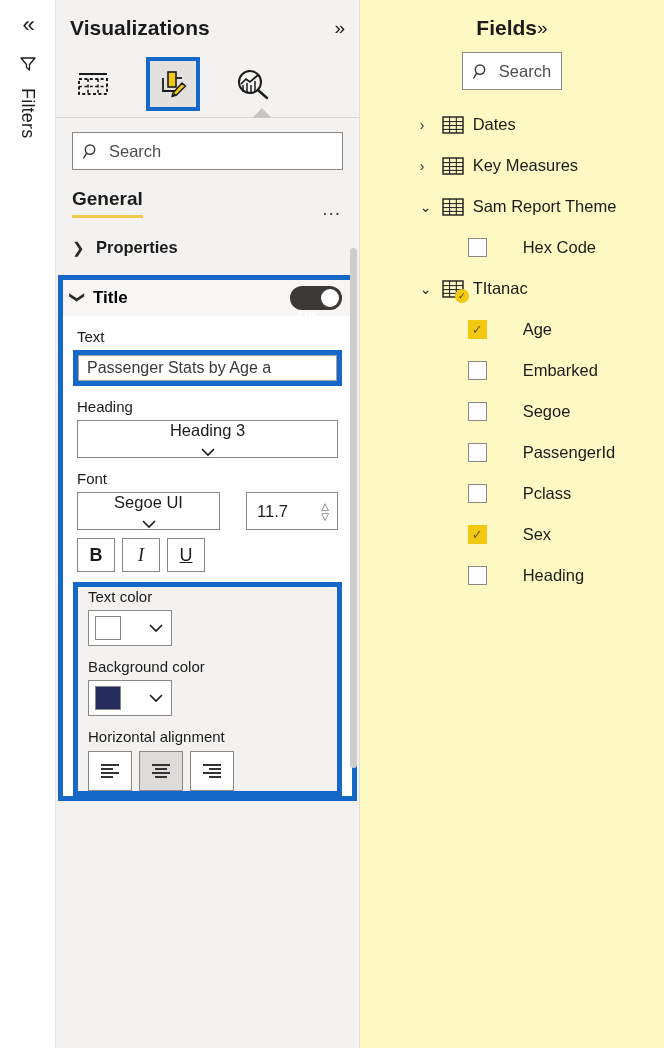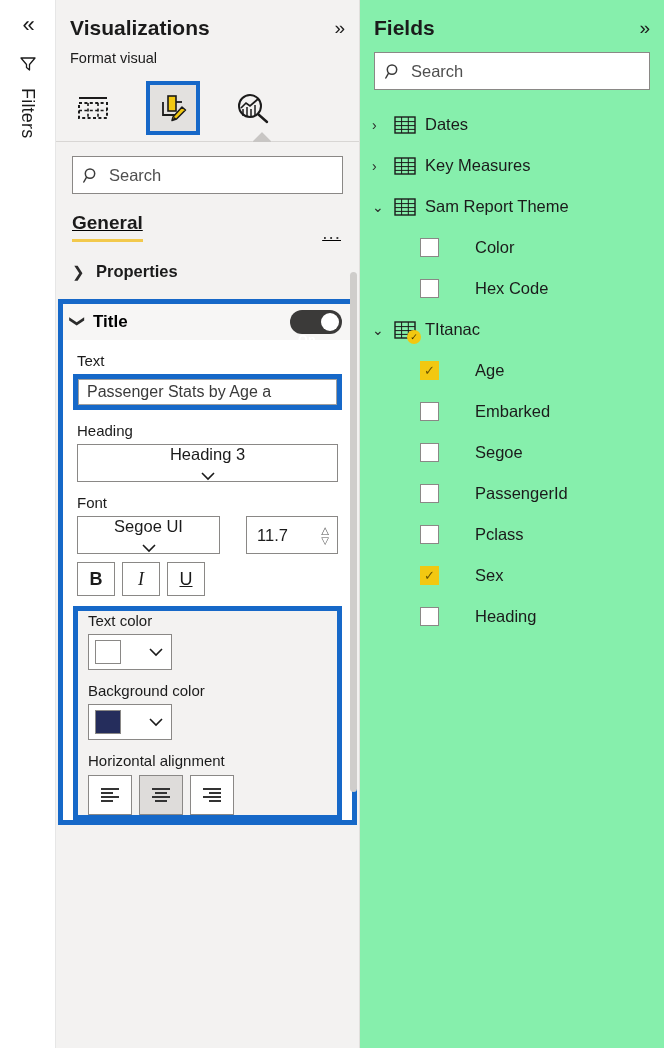--- a/index.html
+++ b/index.html
@@ -101,21 +101,20 @@
     display: flex; align-items: center; gap: 9px;
     height: 38px; background: #ffffff;
     border: 1px solid #8a8886;
     padding: 10px 10px;
   }
   .search-box .ph { font-size: 16.5px; color: #4f4f4f; }
 
   .tabrow {
     display: flex; align-items: flex-end; justify-content: space-between;
     padding: 12px 18px 0 16px;
-    text-decoration: underline;
   }
   .tab-general { position: relative; cursor: pointer; }
   .tab-general .t { font-size: 19px; font-weight: 600; color: #1b1b1b; }
   .tab-underline {
     height: 3px; background: #f2c94c; margin-top: 5px; width: 100%;
   }
   .dots { font-size: 19px; color: #3b3b3b; letter-spacing: 1px; cursor: pointer; line-height: 1; padding-top: 4px;}
 
   .section-row {
     display: flex; align-items: center; gap: 10px;
@@ -212,22 +211,22 @@
   .align-btn.sel { background: #dedcda; }
 
   .vscroll {
     position: absolute; right: 2px; top: 130px;
     width: 7px; height: 520px; background: #cfcdcb; border-radius: 4px;
   }
 
   
   .fields-pane {
     flex: 1 1 auto; height: 100%;
-    background: #86efac;
-    display: flex; flex-direction: column;
+    background: #fef9c3;
+    display: flex; flex-direction: column; align-items: center;
   }
   .fields-search-wrap { padding: 6px 14px 2px 14px; }
   .tree { padding: 12px 0 0 0; font-size: 16.5px; color: #1b1b1b; }
   .tree-row {
     display: flex; align-items: center; gap: 9px;
     height: 41px; padding-left: 12px; cursor: pointer;
   }
   .tree-row .chv { width: 13px; font-size: 14px; color: #2b2b2b; }
   .tbl-icon-wrap { position: relative; width: 22px; height: 18px; }
   .badge {
@@ -268,21 +267,20 @@
     <div class="rail-label">Filters</div>
   </div>
 
   <div class="viz-pane">
 
     <div class="pane-header">
       <div class="pane-title">Visualizations</div>
       <div class="pane-expand">»</div>
     </div>
 
-    <div class="format-label">Format visual</div>
 
     <div class="icon-strip">
 
       <div class="icon-btn">
         <svg width="34" height="26" viewBox="0 0 34 26">
           <line x1="3" y1="3" x2="31" y2="3" stroke="#1b1b1b" stroke-width="2"></line>
           <rect x="3" y="8" width="28" height="15" fill="none" stroke="#1b1b1b" stroke-width="2" stroke-dasharray="3,2.4"></rect>
           <line x1="3" y1="15.5" x2="31" y2="15.5" stroke="#1b1b1b" stroke-width="1.6" stroke-dasharray="3,2.4"></line>
           <line x1="12" y1="8" x2="12" y2="23" stroke="#1b1b1b" stroke-width="1.6" stroke-dasharray="3,2.4"></line>
           <line x1="22" y1="8" x2="22" y2="23" stroke="#1b1b1b" stroke-width="1.6" stroke-dasharray="3,2.4"></line>
@@ -493,24 +491,20 @@
               <line x1="1" y1="5.6" x2="21" y2="5.6" stroke="#1b1b1b" stroke-width="1"></line>
               <line x1="1" y1="9.6" x2="21" y2="9.6" stroke="#1b1b1b" stroke-width="1"></line>
               <line x1="1" y1="13.4" x2="21" y2="13.4" stroke="#1b1b1b" stroke-width="1"></line>
               <line x1="7.6" y1="1" x2="7.6" y2="17" stroke="#1b1b1b" stroke-width="1"></line>
               <line x1="14.3" y1="1" x2="14.3" y2="17" stroke="#1b1b1b" stroke-width="1"></line>
             </svg></span>
           <span>Sam Report Theme</span>
         </div>
         <div class="field-row">
           <span class="cbx"></span>
-          <span class="field-name">Color</span>
-        </div>
-        <div class="field-row">
-          <span class="cbx"></span>
           <span class="field-name">Hex Code</span>
         </div>
         <div class="tree-row">
           <span class="chv">⌄</span>
           <span class="tbl-icon-wrap"><svg width="22" height="18" viewBox="0 0 22 18">
               <rect x="1" y="1" width="20" height="16" fill="none" stroke="#1b1b1b" stroke-width="1.4"></rect>
               <line x1="1" y1="5.6" x2="21" y2="5.6" stroke="#1b1b1b" stroke-width="1"></line>
               <line x1="1" y1="9.6" x2="21" y2="9.6" stroke="#1b1b1b" stroke-width="1"></line>
               <line x1="1" y1="13.4" x2="21" y2="13.4" stroke="#1b1b1b" stroke-width="1"></line>
               <line x1="7.6" y1="1" x2="7.6" y2="17" stroke="#1b1b1b" stroke-width="1"></line>

